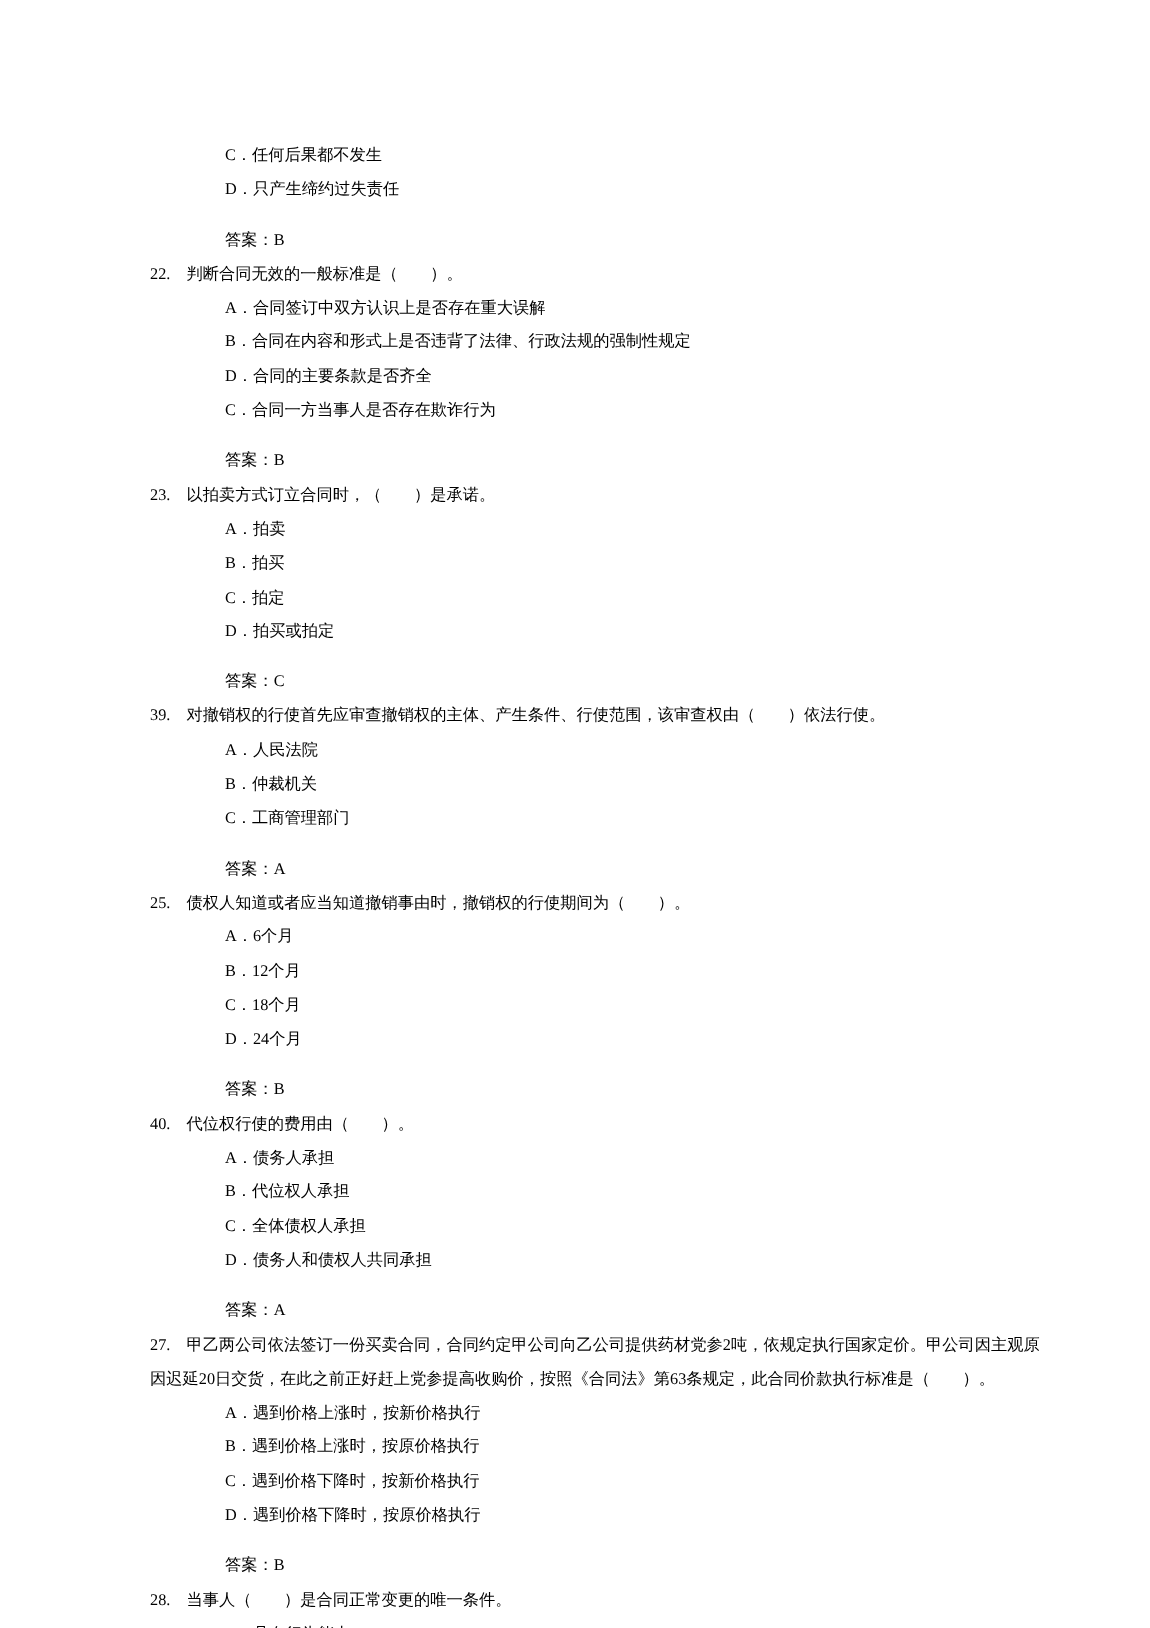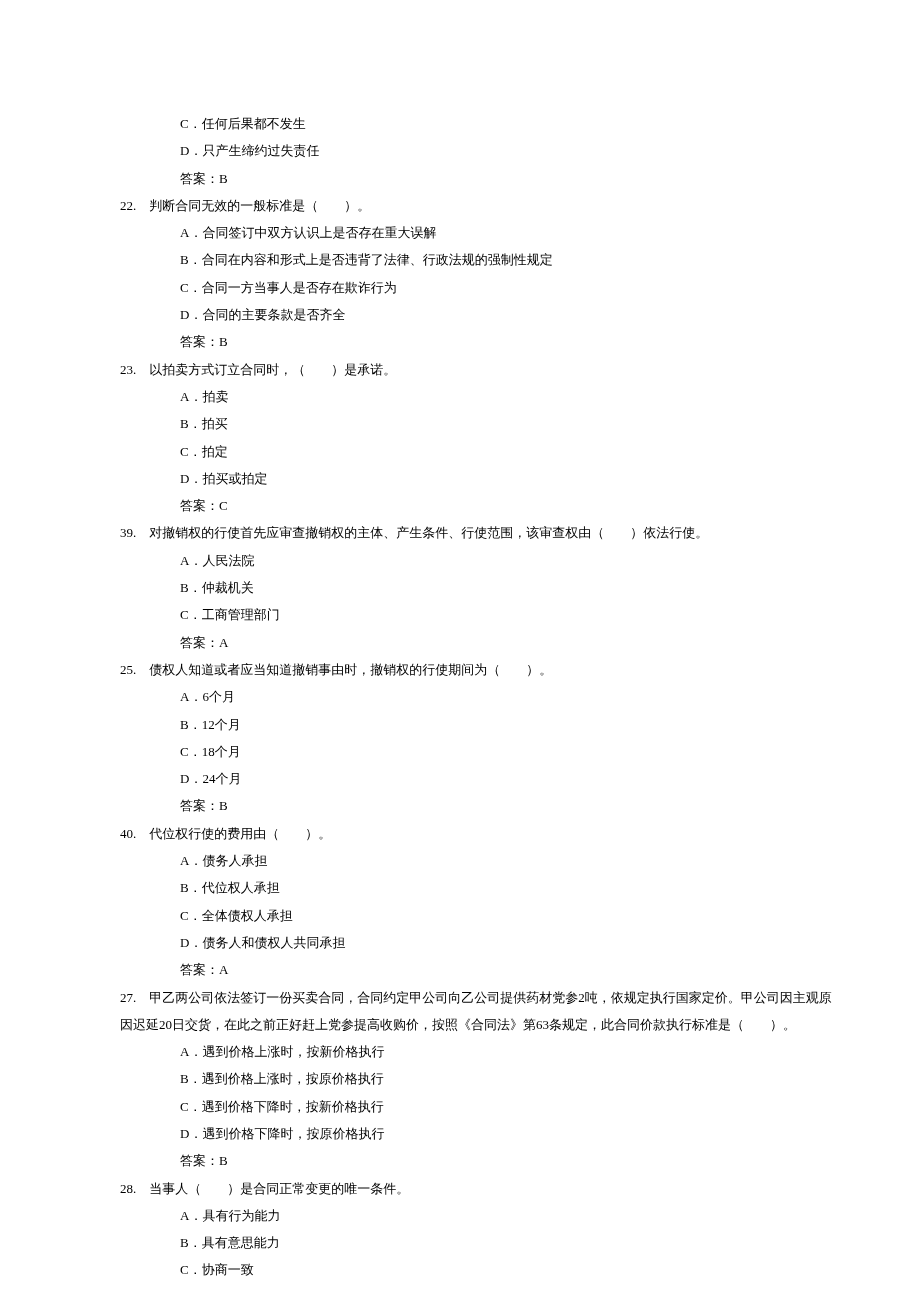--- a/index.html
+++ b/index.html
@@ -16,42 +16,43 @@
     padding: 110px 120px 40px 120px;
   }
   .line {
     white-space: pre;
   }
   .opt {
     padding-left: 60px;
   }
   .ans {
     padding-left: 60px;
+    margin-top: 13px;
   }
   .qn {
     padding-left: 0;
   }
   .cont {
     padding-left: 0;
   }
 </style>
 </head>
 <body>
 
 <div class="page">
 
   <div class="line opt">C．任何后果都不发生</div>
   <div class="line opt">D．只产生缔约过失责任</div>
   <div class="line ans">答案：B</div>
 
   <div class="line qn">22.　判断合同无效的一般标准是（　　）。</div>
   <div class="line opt">A．合同签订中双方认识上是否存在重大误解</div>
   <div class="line opt">B．合同在内容和形式上是否违背了法律、行政法规的强制性规定</div>
+  <div class="line opt">D．合同的主要条款是否齐全</div>
   <div class="line opt">C．合同一方当事人是否存在欺诈行为</div>
-  <div class="line opt">D．合同的主要条款是否齐全</div>
   <div class="line ans">答案：B</div>
 
   <div class="line qn">23.　以拍卖方式订立合同时，（　　）是承诺。</div>
   <div class="line opt">A．拍卖</div>
   <div class="line opt">B．拍买</div>
   <div class="line opt">C．拍定</div>
   <div class="line opt">D．拍买或拍定</div>
   <div class="line ans">答案：C</div>
 
   <div class="line qn">39.　对撤销权的行使首先应审查撤销权的主体、产生条件、行使范围，该审查权由（　　）依法行使。</div>

